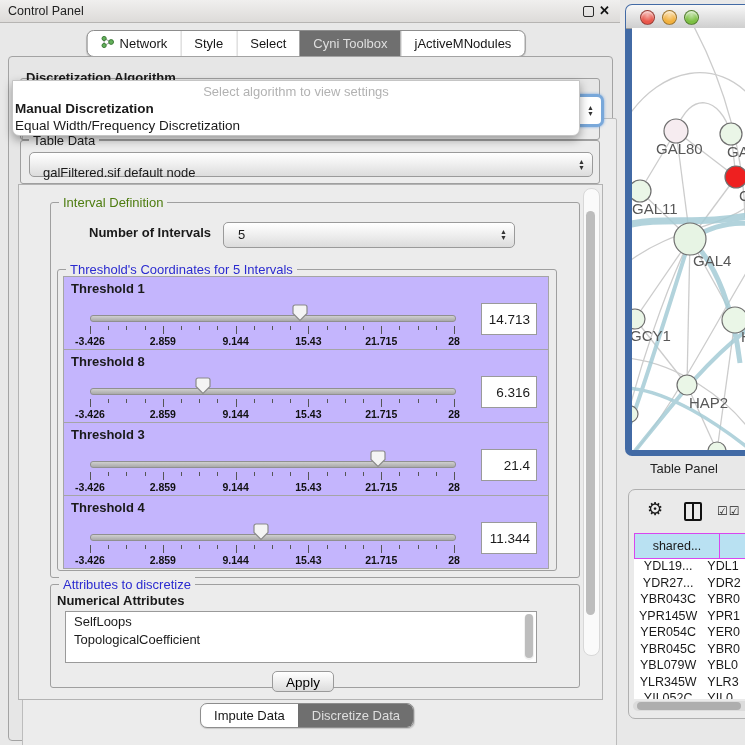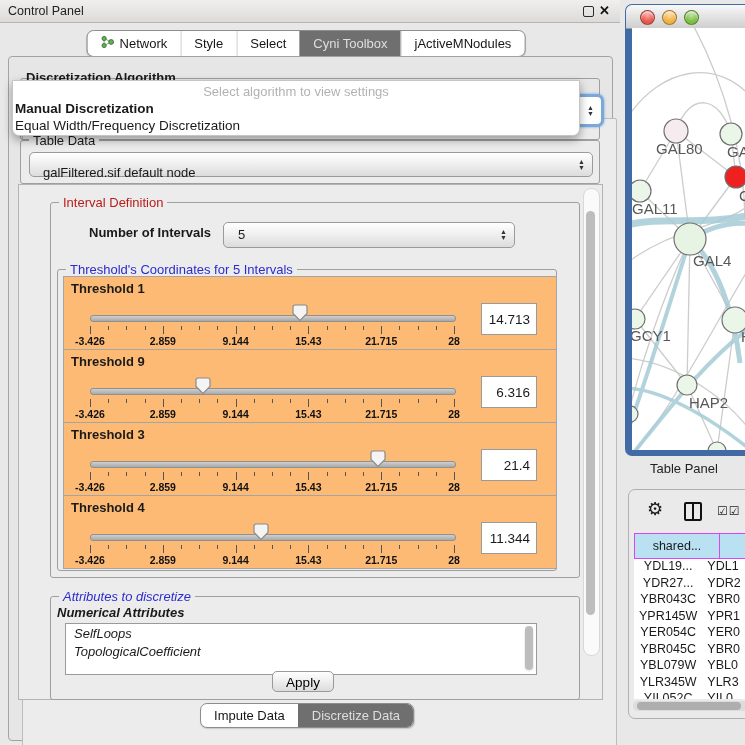--- a/index.html
+++ b/index.html
@@ -24,54 +24,54 @@
 
   #outer-frame{position:absolute;left:8px;top:56px;width:603px;height:683px;
     background:#e6e6e6;border:1px solid #a3a3a3;border-radius:4px;}
   #inner-frame{position:absolute;left:13px;top:61px;width:593px;height:638px;
     background:#ececec;border:1px solid #bcbcbc;border-radius:2px;}
   #scrollwrap{position:absolute;left:18px;top:184px;width:583px;height:514px;
     background:#ececec;border:1px solid #b3b3b3;}
 
   .group{position:absolute;border:1px solid #9f9f9f;border-radius:3px;}
   .gtitle{position:absolute;top:-8px;left:8px;background:#ececec;padding:0 4px;font-size:13px;line-height:15px;white-space:nowrap;}
-  .gtitle.green{color:#b91c1c;}
+  .gtitle.green{color:#4d7c0f;}
   .gtitle.blue{color:#2b2bd0;}
 
   
   .macfield{background:linear-gradient(#ffffff,#f0f0f0 45%,#dcdcdc);border:1px solid #9a9a9a;border-radius:5px;}
   .stepper{position:absolute;right:7px;top:50%;transform:translateY(-50%);display:flex;flex-direction:column;line-height:6px;font-size:7px;color:#333;}
   #algo-combo{position:absolute;left:27px;top:94px;width:571px;height:27px;background:#fff;
     border:3px solid #79a8da;border-radius:7px;box-shadow:0 0 3px rgba(90,150,220,.8);}
   #table-data-group{left:20px;top:140px;width:578px;height:42px;}
   #table-combo{position:absolute;left:8px;top:11px;width:562px;height:23px;}
   #table-combo .val{position:absolute;left:13px;top:12px;font-size:13px;}
   #interval-group{left:50px;top:202px;width:528px;height:374px;}
   #num-label{position:absolute;left:38px;top:22px;font-size:13px;font-weight:bold;}
   #num-spinner{position:absolute;left:172px;top:19px;width:290px;height:24px;}
   #num-spinner .val{position:absolute;left:14px;top:4px;font-size:13px;}
   #coords-group{left:6px;top:66px;width:498px;height:300px;}
 
   
   #thresholds{position:absolute;left:5px;top:7px;width:486px;}
-  .thr{position:relative;width:484px;height:72px;background:#fdba74;border:1px solid #a5a5a5;margin-top:-1px;padding-left:8px;}
+  .thr{position:relative;width:484px;height:72px;background:#c4b5fd;border:1px solid #a5a5a5;margin-top:-1px;}
   .thr .tlabel{position:absolute;left:7px;top:4px;font-size:13px;font-weight:bold;}
   .thr .track{position:absolute;left:26px;top:38px;width:364px;height:5px;border-radius:3px;
     background:linear-gradient(#cfcfcf,#a9a9a9);border:1px solid #909090;}
   .thr .thumb{position:absolute;top:27px;width:16px;height:18px;}
   .thr .tick{position:absolute;top:49px;width:1px;background:#555;}
   .thr .tick.major{height:8px;}
   .thr .tick.minor{height:4px;}
   .thr .ticks{position:absolute;left:26px;top:0;width:364px;height:72px;}
   .thr .tlab{position:absolute;top:58px;transform:translateX(-50%);font-size:10.5px;font-weight:bold;color:#111;white-space:nowrap;}
   .thr .vbox{position:absolute;left:417px;top:26px;width:56px;height:32px;background:#fff;border:1px solid #9a9a9a;
     font-size:13.5px;text-align:right;line-height:32px;padding-right:6px;box-sizing:border-box;}
 
   
-  #attr-group{left:50px;top:596px;width:528px;height:102px;font-style:italic;}
+  #attr-group{left:50px;top:584px;width:528px;height:102px;}
   #attr-subtitle{position:absolute;left:6px;top:8px;font-size:13px;font-weight:bold;}
   #attr-list{position:absolute;left:14px;top:26px;width:470px;height:50px;background:#fff;border:1px solid #9a9a9a;overflow:hidden;}
   #attr-list .item{font-size:13px;padding:2px 0 1px 8px;white-space:nowrap;}
   #attr-vscroll{position:absolute;right:2px;top:2px;width:10px;height:46px;background:#f2f2f2;border-radius:5px;}
   #attr-vthumb{position:absolute;left:1px;top:0;width:8px;height:44px;background:#bdbdbd;border-radius:4px;}
   #apply-btn{position:absolute;left:272px;top:671px;width:62px;height:21px;font-size:13.5px;text-align:center;line-height:21px;}
 
   
   #main-vscroll{position:absolute;left:583px;top:188px;width:15px;height:466px;background:#fafafa;
     border:1px solid #d8d8d8;border-radius:8px;}
@@ -226,21 +226,21 @@
             <span class="tlab" style="left: 60%;">15.43</span>
             <span class="tlab" style="left: 80%;">21.715</span>
             <span class="tlab" style="left: 100%;">28</span>
           </div>
           <div class="thumb" style="left: 228.1px;"><svg width="16" height="18" viewBox="0 0 16 18">
               <path d="M3,1 h10 a2,2 0 0 1 2,2 v6.5 L8,16.5 L1,9.5 V3 a2,2 0 0 1 2,-2 Z" fill="#f4f4f4" stroke="#8a8a8a" stroke-width="1.2"></path>
             </svg></div>
           <div class="vbox">14.713</div>
         </div>
         <div class="thr">
-          <div class="tlabel">Threshold 9</div>
+          <div class="tlabel">Threshold 8</div>
           <div class="track"></div>
           <div class="ticks">
             <div class="tick major" style="left: 0%;"></div>
             <div class="tick minor" style="left: 5%;"></div>
             <div class="tick minor" style="left: 10%;"></div>
             <div class="tick minor" style="left: 15%;"></div>
             <div class="tick major" style="left: 20%;"></div>
             <div class="tick minor" style="left: 25%;"></div>
             <div class="tick minor" style="left: 30%;"></div>
             <div class="tick minor" style="left: 35%;"></div>

